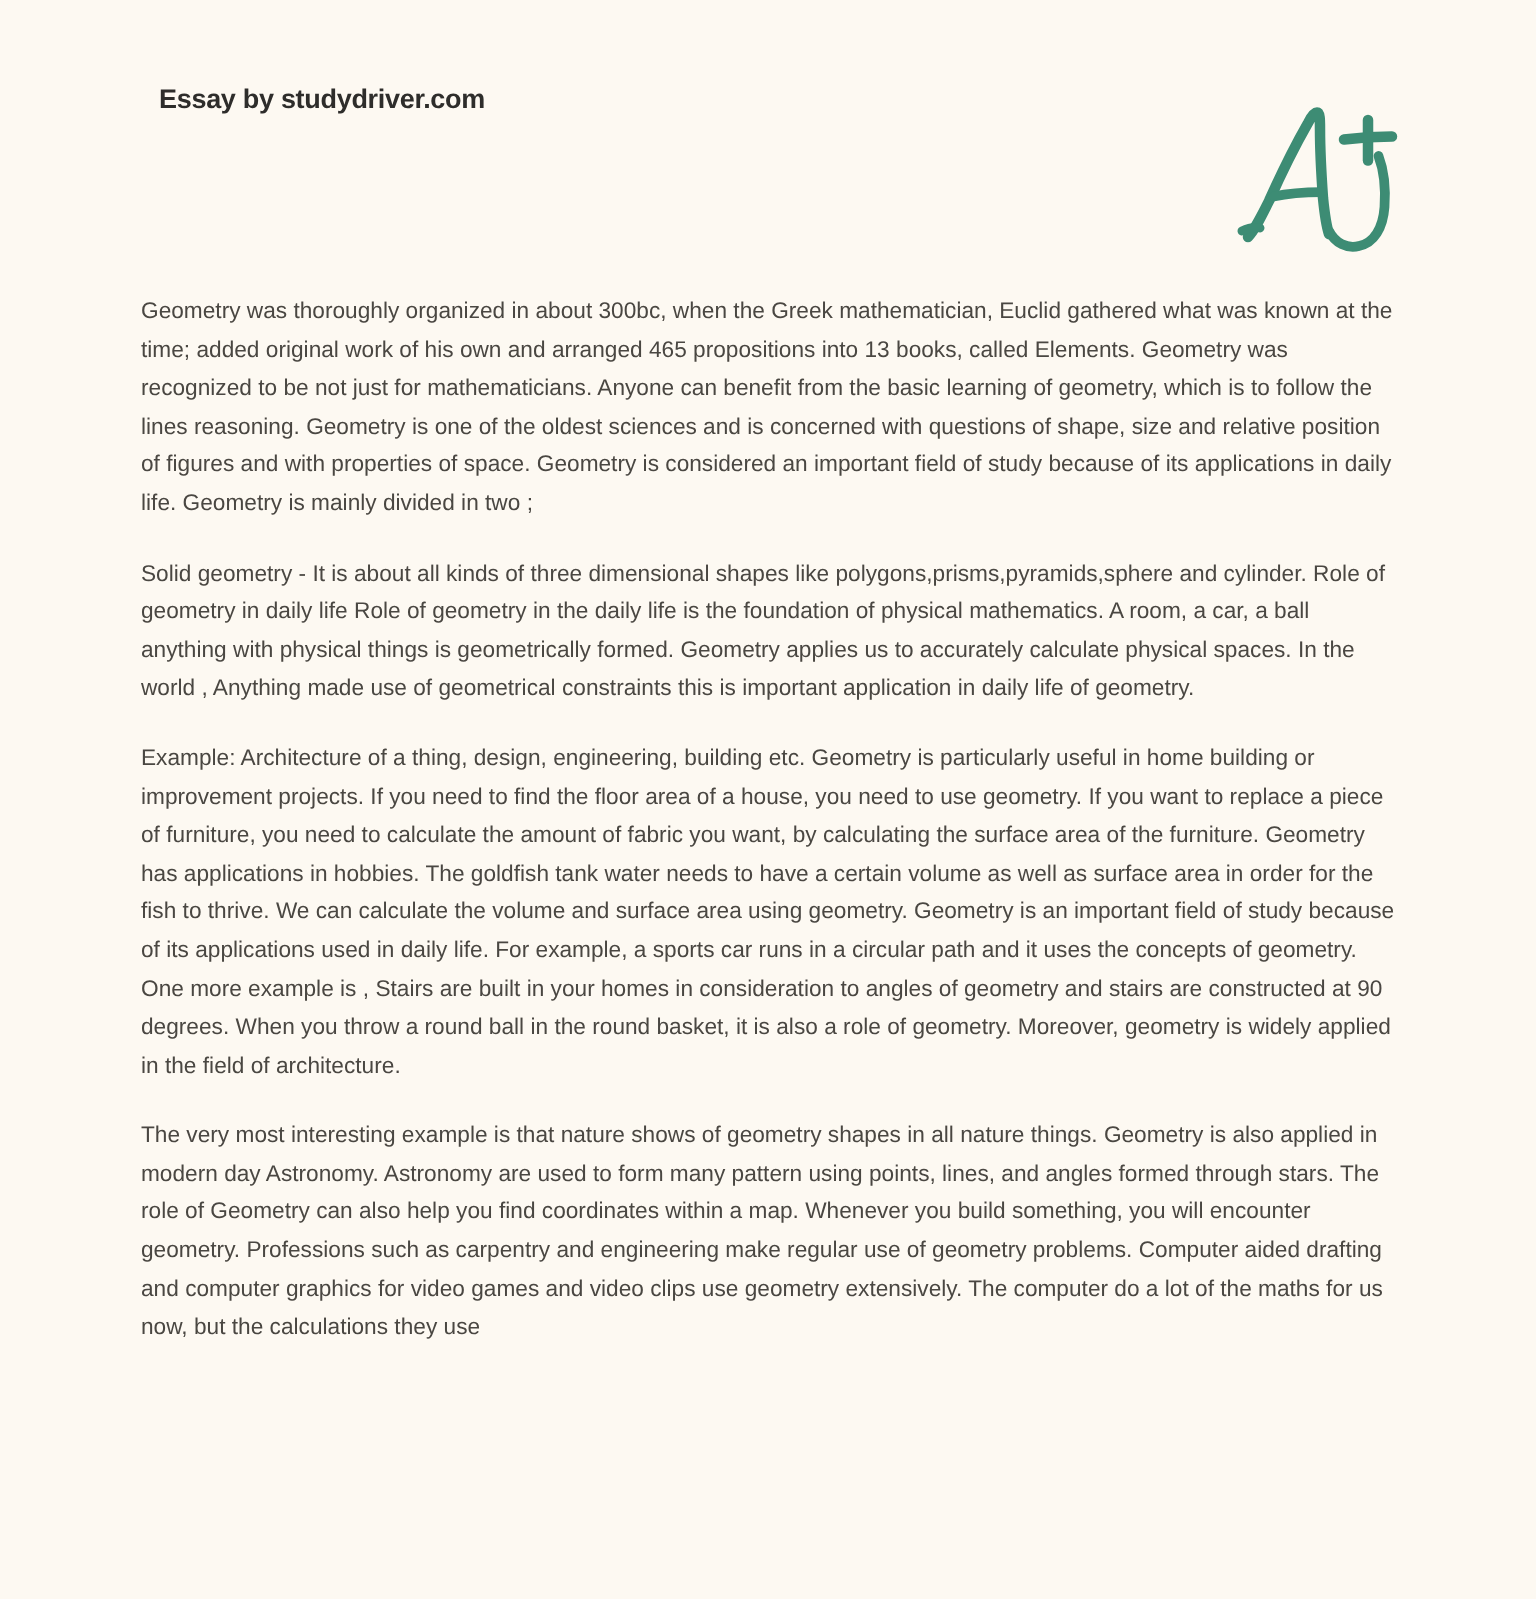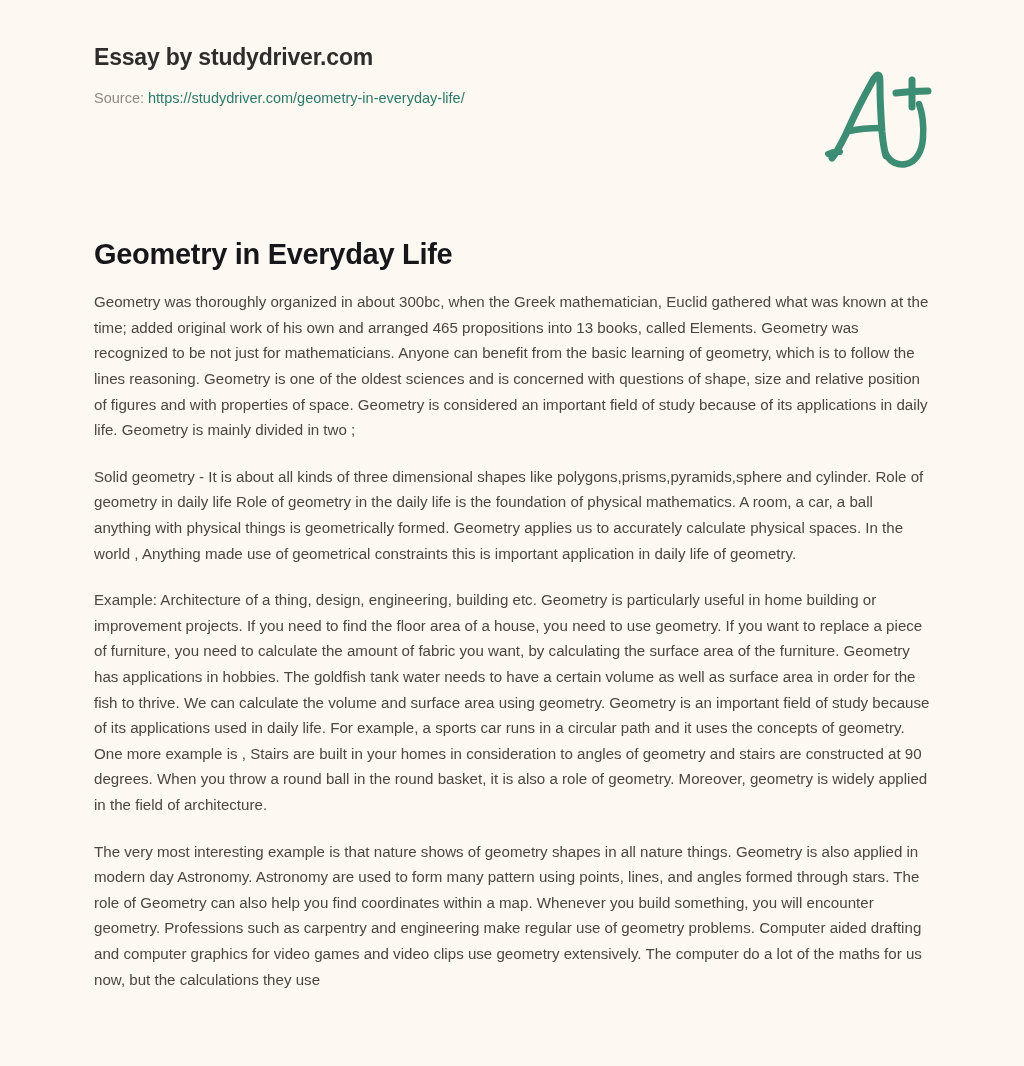--- a/index.html
+++ b/index.html
@@ -21,25 +21,25 @@
     background: #fdf9f2;
   }
 
   
   .header {
     position: relative;
     padding: 44px 94px 0 94px;
     height: 178px;
   }
   .byline {
-    font-size: 23px;
+    font-size: 18px;
     font-weight: bold;
     color: #2e2d2b;
     letter-spacing: -0.2px;
-    margin: 0;
+    margin: 12px;
     line-height: 1.2;
   }
   .source-line {
     margin-top: 17px;
     font-size: 14.5px;
     color: #8d8a85;
     line-height: 1.3;
     white-space: nowrap;
   }
   .source-label { color: #8d8a85; }
@@ -80,24 +80,20 @@
   }
   p.para:last-child { margin-bottom: 0; }
 </style>
 </head>
 <body>
 
 <div class="page">
 
   <div class="header">
     <div class="byline">Essay by studydriver.com</div>
-    <div class="source-line">
-      <span class="source-label">Source:</span>
-      <span class="source-url">https://studydriver.com/geometry-in-everyday-life/</span>
-    </div>
 
     <div class="logo">
       <svg viewBox="0 0 120 110" width="120" height="110" aria-hidden="true">
         <g fill="none" stroke="#3d8c74" stroke-linecap="round" stroke-linejoin="round">
 
           <path d="M14 96 C18 92 22 84 28 72 C36 54 46 34 54 20 C56 16 58 13 60 13 C62 13 62 18 62 24 C62 38 63 56 64 70 C65 80 66 88 68 94" stroke-width="7"></path>
 
           <path d="M31 69 C40 67 52 66 63 66" stroke-width="6.5"></path>
 
           <path d="M10 92 C14 90 18 89 22 90" stroke-width="6"></path>
@@ -106,21 +102,20 @@
 
           <path d="M94 18 C94 26 94 36 94 45" stroke-width="7"></path>
 
           <path d="M78 31 C86 30 98 29 110 29" stroke-width="7"></path>
         </g>
       </svg>
     </div>
   </div>
 
   <div class="content">
-    <h1 class="doc-title">Geometry in Everyday Life</h1>
 
     <div class="body-block">
       <p class="para">Geometry was thoroughly organized in about 300bc, when the Greek mathematician, Euclid gathered what was known at the time; added original work of his own and arranged 465 propositions into 13 books, called Elements. Geometry was recognized to be not just for mathematicians. Anyone can benefit from the basic learning of geometry, which is to follow the lines reasoning. Geometry is one of the oldest sciences and is concerned with questions of shape, size and relative position of figures and with properties of space. Geometry is considered an important field of study because of its applications in daily life. Geometry is mainly divided in two ;</p>
       <p class="para">Solid geometry - It is about all kinds of three dimensional shapes like polygons,prisms,pyramids,sphere and cylinder. Role of geometry in daily life Role of geometry in the daily life is the foundation of physical mathematics. A room, a car, a ball anything with physical things is geometrically formed. Geometry applies us to accurately calculate physical spaces. In the world , Anything made use of geometrical constraints this is important application in daily life of geometry.</p>
       <p class="para">Example: Architecture of a thing, design, engineering, building etc. Geometry is particularly useful in home building or improvement projects. If you need to find the floor area of a house, you need to use geometry. If you want to replace a piece of furniture, you need to calculate the amount of fabric you want, by calculating the surface area of the furniture. Geometry has applications in hobbies. The goldfish tank water needs to have a certain volume as well as surface area in order for the fish to thrive. We can calculate the volume and surface area using geometry. Geometry is an important field of study because of its applications used in daily life. For example, a sports car runs in a circular path and it uses the concepts of geometry. One more example is , Stairs are built in your homes in consideration to angles of geometry and stairs are constructed at 90 degrees. When you throw a round ball in the round basket, it is also a role of geometry. Moreover, geometry is widely applied in the field of architecture.</p>
       <p class="para">The very most interesting example is that nature shows of geometry shapes in all nature things. Geometry is also applied in modern day Astronomy. Astronomy are used to form many pattern using points, lines, and angles formed through stars. The role of Geometry can also help you find coordinates within a map. Whenever you build something, you will encounter geometry. Professions such as carpentry and engineering make regular use of geometry problems. Computer aided drafting and computer graphics for video games and video clips use geometry extensively. The computer do a lot of the maths for us now, but the calculations they use</p>
     </div>
   </div>
 
 </div>

